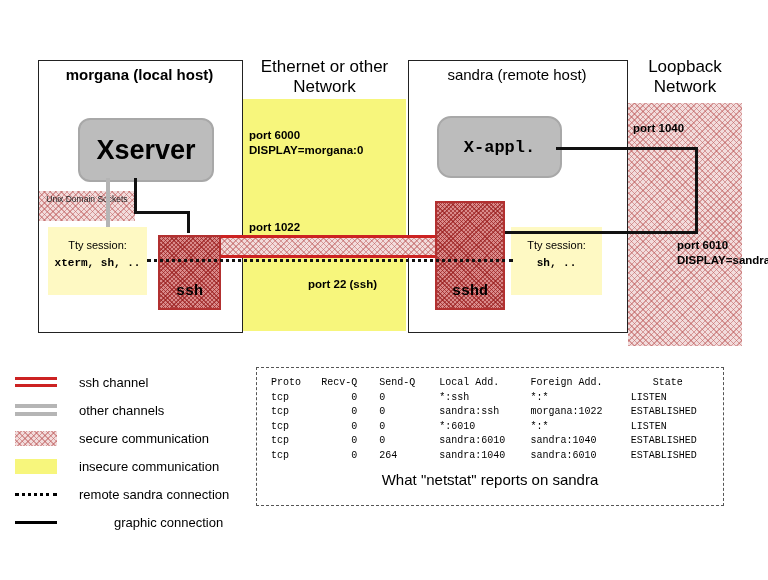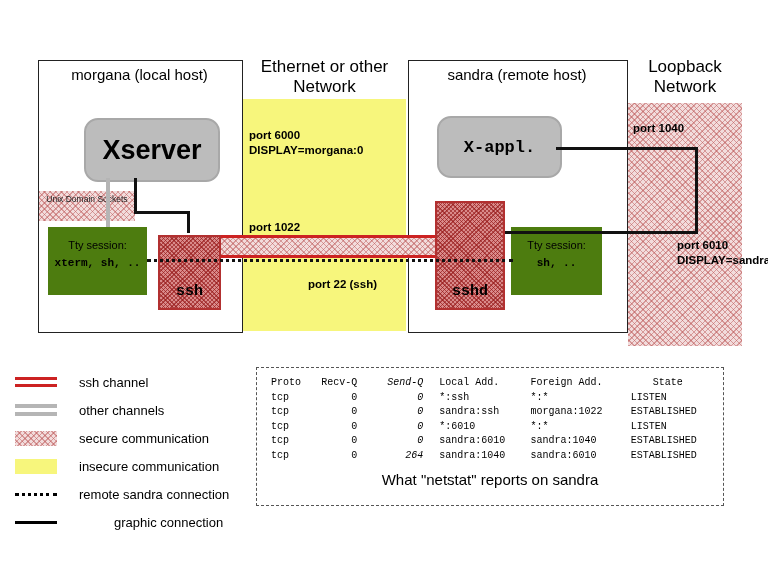--- a/index.html
+++ b/index.html
@@ -22,21 +22,21 @@
       repeating-linear-gradient(45deg,  rgba(187,85,85,.5) 0px, rgba(187,85,85,.5) 1px, transparent 1px, transparent 4px),
       repeating-linear-gradient(135deg, rgba(187,85,85,.5) 0px, rgba(187,85,85,.5) 1px, transparent 1px, transparent 4px); }
   .hatch-dark { background-color:#d98a8a;
     background-image:
       repeating-linear-gradient(45deg,  rgba(150,25,25,.65) 0px, rgba(150,25,25,.65) 1px, transparent 1px, transparent 3px),
       repeating-linear-gradient(135deg, rgba(150,25,25,.65) 0px, rgba(150,25,25,.65) 1px, transparent 1px, transparent 3px);
     border:2px solid #b23030;margin-top:8px; }
 
   .yellow-region { background:#f7f67c; }
 
-  .tty-box { background:#4d7c0f; text-align:center; font-size:11px; padding-top:12px; }
+  .tty-box { background:#fef9c3; text-align:center; font-size:11px; padding-top:12px; }
   .tty-prog { font-family:"Liberation Mono",monospace; font-weight:bold; font-size:11px; margin-top:6px; }
 
   .unix-label { font-size:8.5px; text-align:center; line-height:1.15; padding-top:4px; color:#222; }
 
   .red-node-label { position:absolute; bottom:8px; width:100%; text-align:center;
                     font-family:"Liberation Mono",monospace; font-weight:bold; font-size:15px; color:#000; }
 
   .port-label { font-size:11.5px; font-weight:bold; line-height:1.3; }
 
   .line { position:absolute; background:#111; }
@@ -54,51 +54,51 @@
   .sw-box { height:15px; }
   .sw-dotted { border-top:3px dotted #000; height:0; }
   .sw-solid { border-top:3px solid #000; height:0; }
 
   .netstat-box { border:1px dashed #555; background:#fff; padding:8px 0 0 14px; box-sizing:border-box; }
   .netstat-table { border-collapse:collapse; font-family:"Liberation Mono","DejaVu Sans Mono",monospace;
                    font-size:10px; }
   .netstat-table th, .netstat-table td { font-weight:normal; text-align:left; padding:0; line-height:14.5px; }
   .netstat-table .c0 { width:52px; }
   .netstat-table .c1 { width:56px; text-align:right; padding-right:22px; }
-  .netstat-table .c2 { width:56px; text-align:right; padding-right:16px;font-style:italic; }
+  .netstat-table .c2 { width:56px; padding-right:16px; }
   .netstat-table .c3 { width:112px; }
   .netstat-table .c4 { width:124px; }
   .netstat-table .c5 { width:92px; }
   .netstat-table th.c5 { padding-left:22px; }
   .netstat-caption { font-size:15px; text-align:center; margin-top:8px; width:438px; }
 </style>
 </head>
 <body>
 
 <div class="stage">
 
   <div class="abs net-title" style="left:243px; top:57px; width:163px;">Ethernet or other Network</div>
   <div class="abs yellow-region" style="left:243px; top:99px; width:163px; height:232px;"></div>
 
   <div class="abs net-title" style="left:628px; top:57px; width:114px;">Loopback Network</div>
   <div class="abs hatch-light" style="left:628px; top:103px; width:114px; height:243px;"></div>
 
   <div class="abs host-box" style="left:38px; top:60px; width:203px; height:271px;"></div>
-  <div class="abs host-title" style="left:38px; top:66px; width:203px;">morgana (local host)</div>
+  <div class="abs host-title" style="left:38px; top:66px; width:203px;font-weight:bold;">morgana (local host)</div>
 
   <div class="abs host-box" style="left:408px; top:60px; width:218px; height:271px;"></div>
   <div class="abs host-title" style="left:408px; top:66px; width:218px;">sandra (remote host)</div>
 
   <div class="abs hatch-light" style="left:39px; top:191px; width:96px; height:30px;">
     <div class="unix-label">Unix Domain Sockets</div>
   </div>
 
   <div class="abs hatch-light tunnel" style="left:221px; top:235px; width:215px; height:17px;"></div>
 
-  <div class="abs gray-node" style="left:84px; top:118px; width:132px; height:60px;">
+  <div class="abs gray-node" style="left:78px; top:118px; width:132px; height:60px;border-radius:12px;">
     <span class="xserver-text">Xserver</span>
   </div>
 
   <div class="abs tty-box" style="left:48px; top:227px; width:99px; height:68px; box-sizing:border-box;">
     <div>Tty session:</div>
     <div class="tty-prog">xterm, sh, ..</div>
   </div>
 
   <div class="abs hatch-dark" style="left:158px; top:227px; width:63px; height:75px; box-sizing:border-box;">
     <div class="red-node-label">ssh</div>

